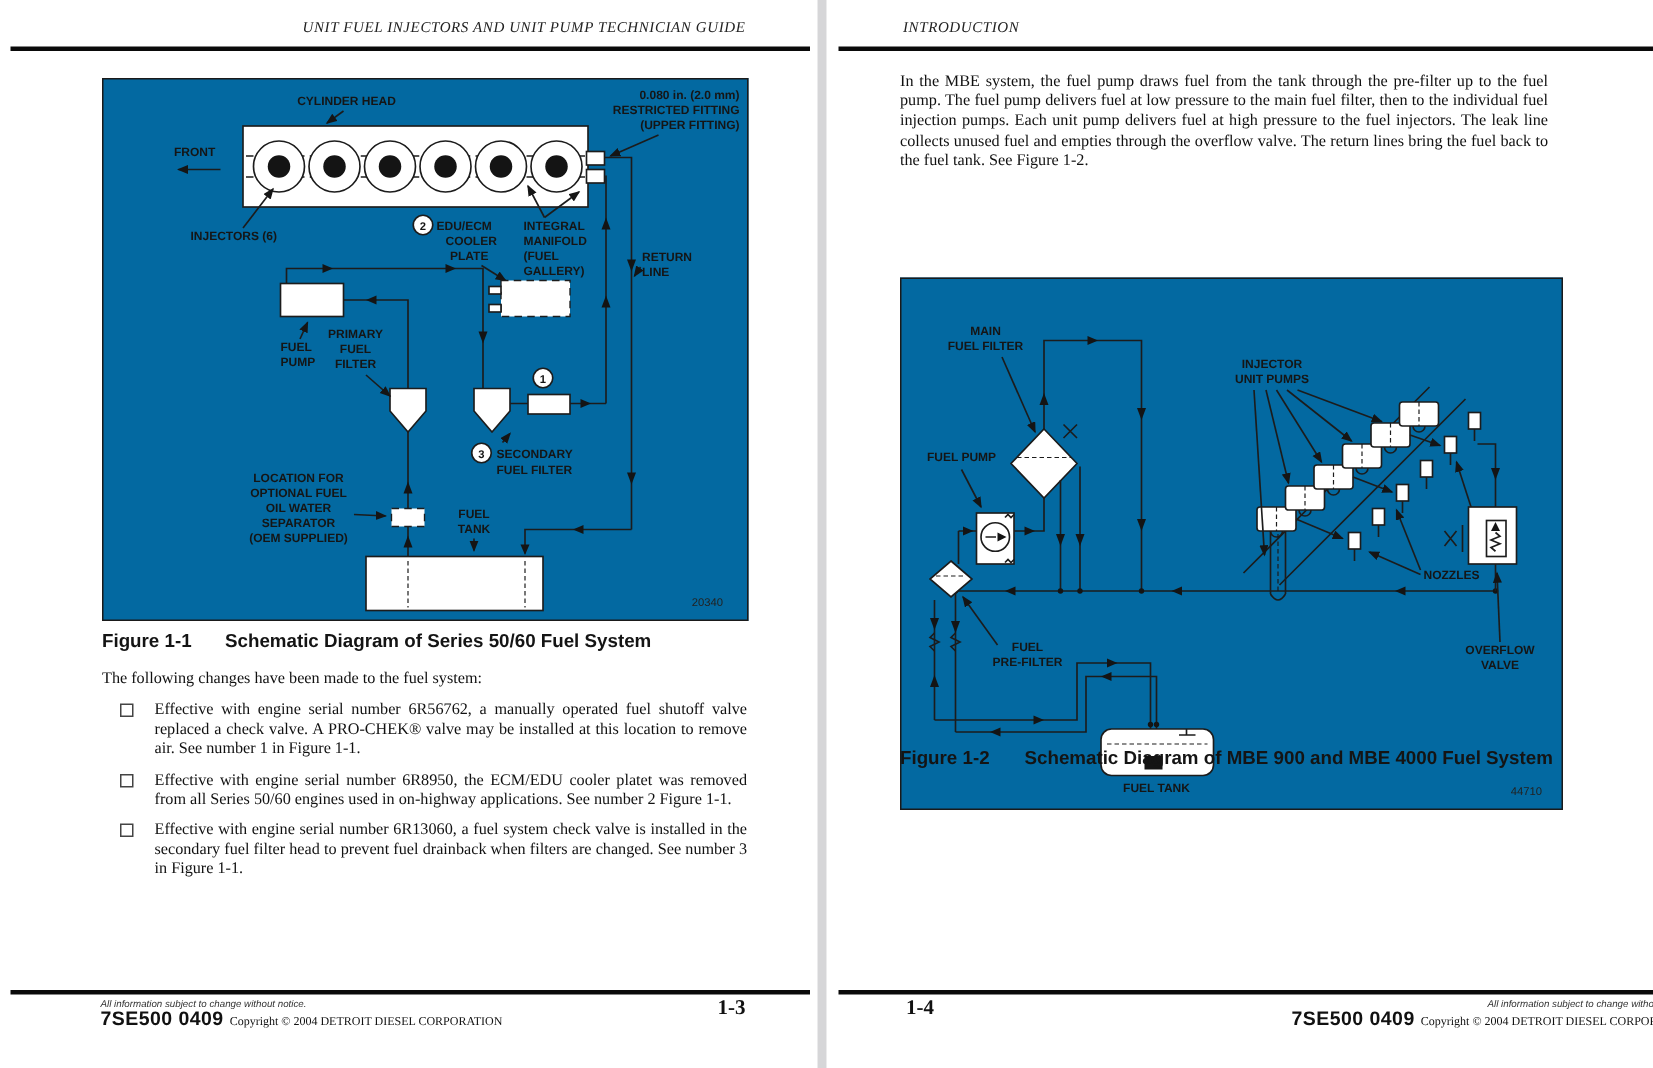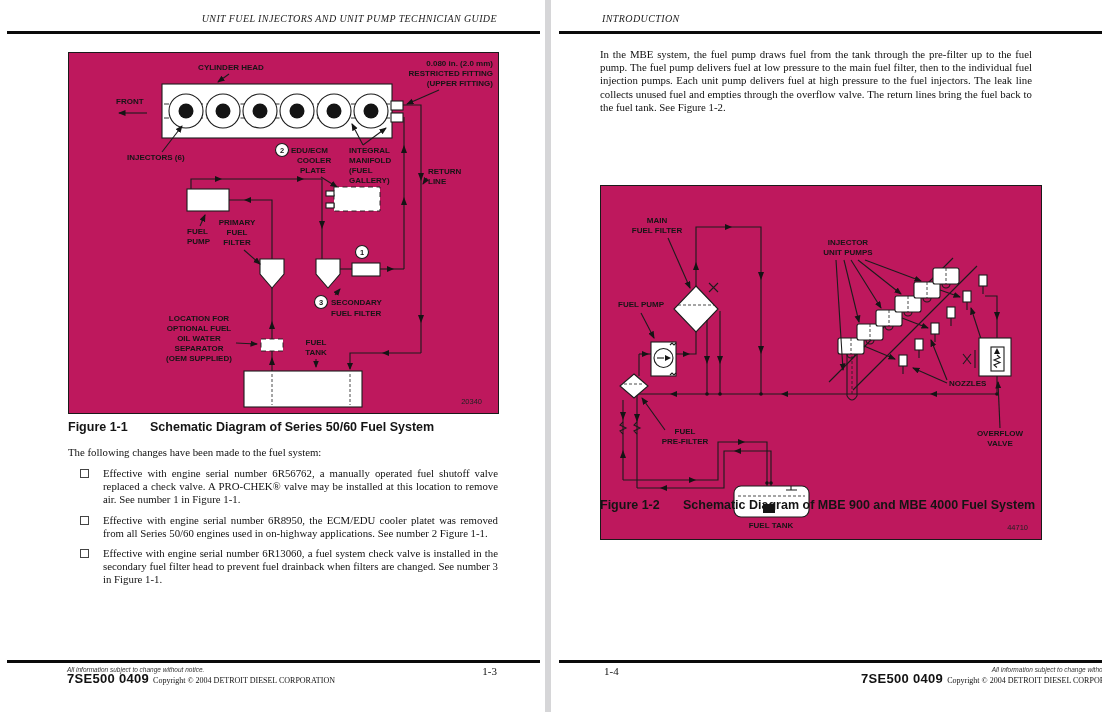--- a/index.html
+++ b/index.html
@@ -3,31 +3,31 @@
 <meta charset="utf-8">
 <style>
   html,body{margin:0;padding:0;}
   body{width:1102px;height:712px;position:relative;background:#d6d6d8;font-family:"Liberation Serif",serif;color:#111;}
   .page{position:absolute;top:0;bottom:0;background:#ffffff;overflow:hidden;}
   #page-left{left:0;width:545px;}
   #page-right{left:551px;width:653px;}
   .running-head{position:absolute;top:13px;font-style:italic;font-size:10px;letter-spacing:.4px;color:#222;font-family:"Liberation Serif",serif;}
   .head-rule{position:absolute;top:31px;height:2.5px;background:#0a0a0a;}
   .foot-rule{position:absolute;top:660px;height:2.5px;background:#0a0a0a;}
-  .figure-box{position:absolute;border:1.6px solid #1a1a1a;background:#be185d;}
+  .figure-box{position:absolute;border:1.6px solid #1a1a1a;background:#0369a1;}
   .fig-caption{position:absolute;font-family:"Liberation Sans",sans-serif;font-weight:bold;font-size:12.5px;color:#141414;}
   .fig-caption .cap-title{position:absolute;white-space:nowrap;text-align:right;}
   .bodytext{position:absolute;font-size:10.8px;line-height:13.2px;text-align:justify;color:#101010;}
   .bullet{display:flex;margin-bottom:7px;font-family:Liberation Serif, serif;}
   .bullet-box{flex:0 0 auto;width:7px;height:7px;border:1px solid #444;margin:2px 14px 0 12px;}
   .bullet p{margin:0;flex:1;font-size:10.8px;line-height:13.2px;text-align:justify;}
   .footer-notice{font-family:"Liberation Sans",sans-serif;font-style:italic;font-size:6.5px;color:#333;line-height:8px;}
   .footer-idline{font-size:8px;line-height:10px;color:#111;}
   .footer-idline b{font-family:"Liberation Sans",sans-serif;font-size:13px;letter-spacing:.3px;}
-  .pagenum{position:absolute;font-size:11px;color:#111;}
+  .pagenum{position:absolute;font-size:14px;color:#111;font-weight:bold;}
   svg text{font-family:"Liberation Sans",sans-serif;font-size:8px;font-weight:bold;fill:#151515;}
   svg .co{font-size:7.5px;}
   svg .dwgnum{font-weight:normal;font-size:7.5px;fill:#222;}
   svg .ln{stroke:#1c1c1c;stroke-width:1.1;fill:none;}
   svg .fw{fill:#fff;}
   svg .dash{stroke-dasharray:5,3.5;stroke-width:.9;}
   svg .dash2{stroke-dasharray:3,2;stroke-width:.8;}
   svg .solid{fill:#141414;stroke:none;}
 </style>
 </head>

